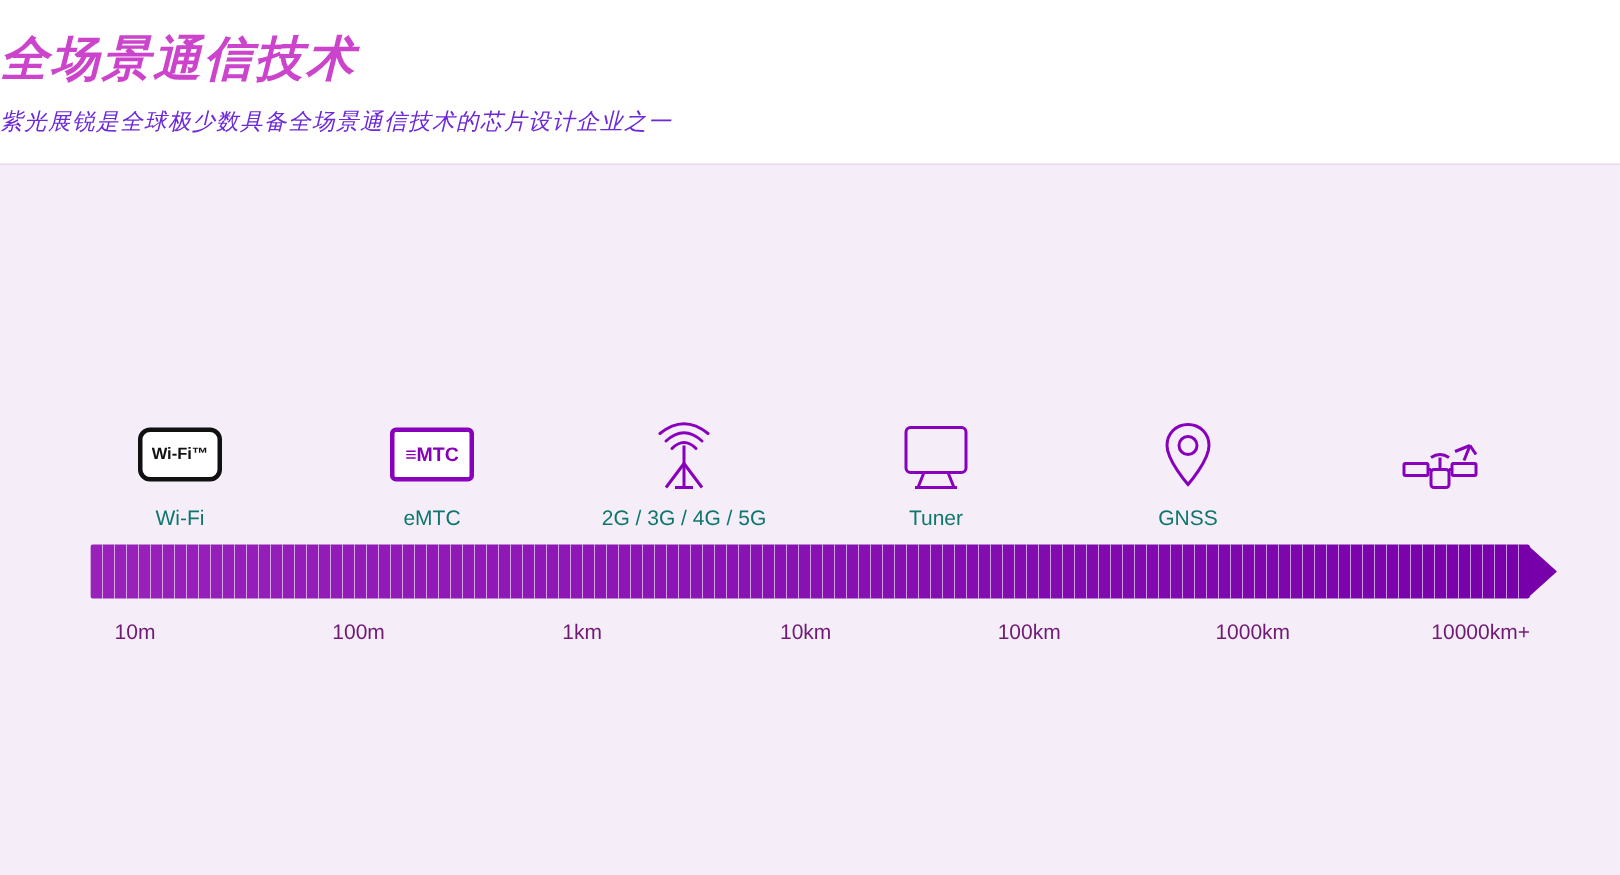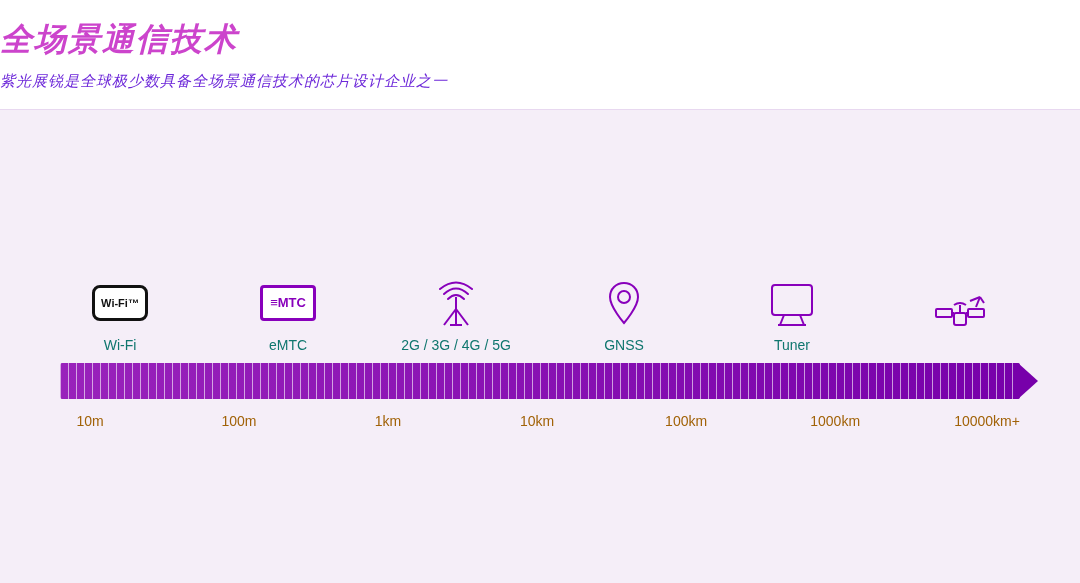--- a/index.html
+++ b/index.html
@@ -130,21 +130,21 @@
     .distance-row {
       width: 100%;
       padding: 6px 20px 0 20px;
       display: flex;
       flex-direction: row;
       justify-content: space-between;
     }
 
     .distance-label {
       font-size: 14px;
-      color: #a16207;
+      color: #701a75;
       text-align: center;
       min-width: 60px;
     }
 
     
     svg {
       fill: none;
       stroke: #8800bb;
       stroke-width: 2;
     }
@@ -237,38 +237,38 @@
           <path d="M10 12 Q26 -1 42 12" stroke-linecap="round"></path>
         </svg>
       </div>
       <div class="icon-label">2G / 3G / 4G / 5G</div>
     </div>
 
     <div class="icon-item">
       <div class="icon-img">
         <svg width="52" height="52" viewBox="0 0 52 52" xmlns="http://www.w3.org/2000/svg" stroke="#8800bb" stroke-width="2" fill="none">
 
-          <path d="M26 6 C18 6 12 12 12 20 C12 30 26 46 26 46 C26 46 40 30 40 20 C40 12 34 6 26 6 Z"></path>
-          <circle cx="26" cy="20" r="6"></circle>
-        </svg>
-      </div>
-      <div class="icon-label">GNSS</div>
-    </div>
-
-    <div class="icon-item">
-      <div class="icon-img">
-        <svg width="52" height="52" viewBox="0 0 52 52" xmlns="http://www.w3.org/2000/svg" stroke="#8800bb" stroke-width="2" fill="none">
-
           <rect x="6" y="8" width="40" height="30" rx="3"></rect>
           <line x1="18" y1="38" x2="14" y2="48"></line>
           <line x1="34" y1="38" x2="38" y2="48"></line>
           <line x1="12" y1="48" x2="40" y2="48"></line>
         </svg>
       </div>
       <div class="icon-label">Tuner</div>
+    </div>
+
+    <div class="icon-item">
+      <div class="icon-img">
+        <svg width="52" height="52" viewBox="0 0 52 52" xmlns="http://www.w3.org/2000/svg" stroke="#8800bb" stroke-width="2" fill="none">
+
+          <path d="M26 6 C18 6 12 12 12 20 C12 30 26 46 26 46 C26 46 40 30 40 20 C40 12 34 6 26 6 Z"></path>
+          <circle cx="26" cy="20" r="6"></circle>
+        </svg>
+      </div>
+      <div class="icon-label">GNSS</div>
     </div>
 
 
     <div class="icon-item">
       <div class="icon-img">
         <svg width="56" height="52" viewBox="0 0 56 52" xmlns="http://www.w3.org/2000/svg" stroke="#8800bb" stroke-width="2" fill="none">
 
           <rect x="22" y="20" width="12" height="12" rx="2"></rect>
 
           <rect x="4" y="16" width="16" height="8" rx="1"></rect>

